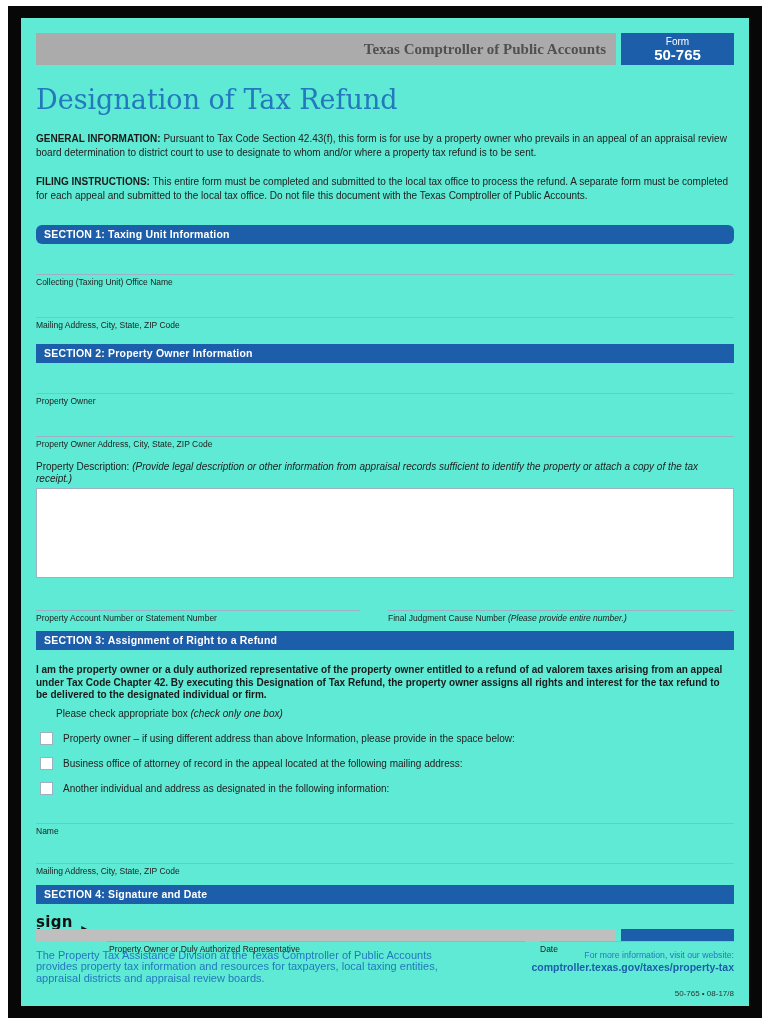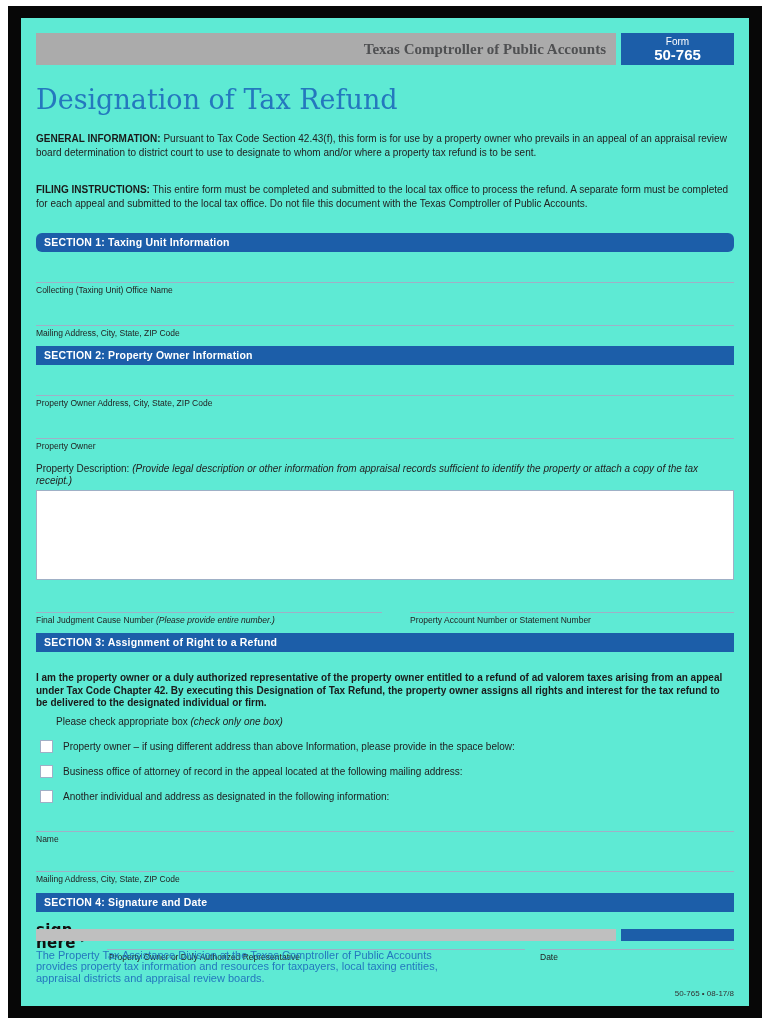--- a/index.html
+++ b/index.html
@@ -18,44 +18,44 @@
   .header-row { display:flex; align-items:stretch; gap:5px; height:32px; }
   .agency-bar { flex:1; background:#ababab; display:flex; align-items:center; justify-content:flex-end; padding-right:10px; box-sizing:border-box; }
   .agency-text { font-family:"Liberation Serif", serif; font-weight:bold; font-size:15px; color:#4f5052; }
   .form-box { width:113px; background:#1c5ea9; color:#fff; text-align:center; display:flex; flex-direction:column; justify-content:center; font-family:Liberation Sans, sans-serif; }
   .form-word { font-size:10px; line-height:11px; }
   .form-number { font-size:15px; font-weight:bold; line-height:16px; }
 
   .title { margin:20px 0 0 0; font-family:"DejaVu Serif", serif; font-weight:normal; font-size:27px; line-height:30px; color:#2478be; }
 
   .intro { margin:17px 0 0 0; font-size:10px; line-height:13.5px; color:#222; }
-  .intro + .intro { margin-top:24px; }
+  .intro + .intro { margin-top:16px; }
   .intro b { color:#1a1a1a; }
 
   .section-bar { background:#1c5ea9; color:#fff; font-weight:bold; font-size:10.5px; line-height:19px; height:19px; padding-left:8px; letter-spacing:0.2px; }
   .sb-1 { margin-top:23px;border-radius:6px; }
-  .sb-2 { margin-top:8px; }
+  .sb-2 { margin-top:14px; }
   .sb-3 { margin-top:8px; }
   .sb-4 { margin-top:9px; }
 
   .field { margin-top:30px; }
   .rule { border-top:1px solid #9fb0c6; height:0; }
   .flabel { font-size:8.5px; color:#222; margin-top:2px; line-height:10px; }
   .flabel i { font-style:italic; }
 
   .desc-line { margin-top:12px; font-size:10px; line-height:12px; }
   .desc-line i { font-style:italic; }
   .desc-box { margin-top:3px; height:90px; border:1px solid #9fb0c6; box-sizing:border-box; background:#fff; }
 
   .two-col { display:flex; gap:28px; margin-top:32px; }
   .two-col .field { margin-top:0; }
   .col-left { flex:0 0 324px; }
   .col-right { flex:1; }
 
-  .statement { margin:20px 0 0 0; font-size:10px; font-weight:bold; line-height:12.5px; color:#1a1a1a; }
+  .statement { margin:14px 0 0 0; font-size:10px; font-weight:bold; line-height:12.5px; color:#1a1a1a; }
 
   .designate-row { margin-top:12px; font-size:10px; line-height:13px; }
   .inline-rule { display:inline-block; width:290px; border-bottom:1px solid #9fb0c6; margin:0 4px; }
 
   .check-intro { margin-top:6px; font-size:10px; line-height:12px;padding-left:20px; }
   .check-intro i, .check-row i { font-style:italic; }
 
   .check-row { margin-top:12px; display:flex; align-items:center; padding-left:4px; }
   .checkbox { width:13px; height:13px; border:1px solid #9fb0c6; box-sizing:border-box; background:#fff; flex:0 0 13px; }
   .check-label { font-size:10px; line-height:13px; margin-left:10px; }
@@ -113,39 +113,39 @@
 
   <div class="field">
     <div class="rule"></div>
     <div class="flabel">Mailing Address, City, State, ZIP Code</div>
   </div>
 
   <div class="section-bar sb-2"><span>SECTION 2: Property Owner Information</span></div>
 
   <div class="field">
     <div class="rule"></div>
+    <div class="flabel">Property Owner</div>
+  </div>
+
+  <div class="field">
+    <div class="rule"></div>
     <div class="flabel">Property Owner Address, City, State, ZIP Code</div>
-  </div>
-
-  <div class="field">
-    <div class="rule"></div>
-    <div class="flabel">Property Owner</div>
   </div>
 
   <div class="desc-line"><span>Property Description:</span><i> (Provide legal description or other information from appraisal records sufficient to identify the property or attach a copy of the tax receipt.)</i></div>
   <div class="desc-box"></div>
 
   <div class="two-col">
+    <div class="field col-left">
+      <div class="rule"></div>
+      <div class="flabel">Property Account Number or Statement Number</div>
+    </div>
     <div class="field col-right">
       <div class="rule"></div>
       <div class="flabel"><span>Final Judgment Cause Number</span><i> (Please provide entire number.)</i></div>
-    </div>
-    <div class="field col-left">
-      <div class="rule"></div>
-      <div class="flabel">Property Account Number or Statement Number</div>
     </div>
   </div>
 
   <div class="section-bar sb-3"><span>SECTION 3: Assignment of Right to a Refund</span></div>
 
   <p class="statement">I am the property owner or a duly authorized representative of the property owner entitled to a refund of ad valorem taxes arising from an appeal under Tax Code Chapter 42. By executing this Designation of Tax Refund, the property owner assigns all rights and interest for the tax refund to be delivered to the designated individual or firm.</p>
 
 
   <div class="check-intro"><span>Please check appropriate box</span><i> (check only one box)</i></div>
 
@@ -192,17 +192,21 @@
     </div>
   </div>
 
   <div class="footer-wrap">
     <div class="footer-bars">
       <div class="gray-bar"></div>
       <div class="blue-bar"></div>
     </div>
     <div class="footer-row">
       <p class="footer-left">The Property Tax Assistance Division at the Texas Comptroller of Public Accounts provides property tax information and resources for taxpayers, local taxing entities, appraisal districts and appraisal review boards.</p>
+      <div class="footer-right">
+        <div class="footer-right-label">For more information, visit our website:</div>
+        <a href="#" class="footer-link">comptroller.texas.gov/taxes/property-tax</a>
+      </div>
     </div>
     <div class="doc-number">50-765 • 08-17/8</div>
   </div>
 
 </div>
 
 </body></html>

